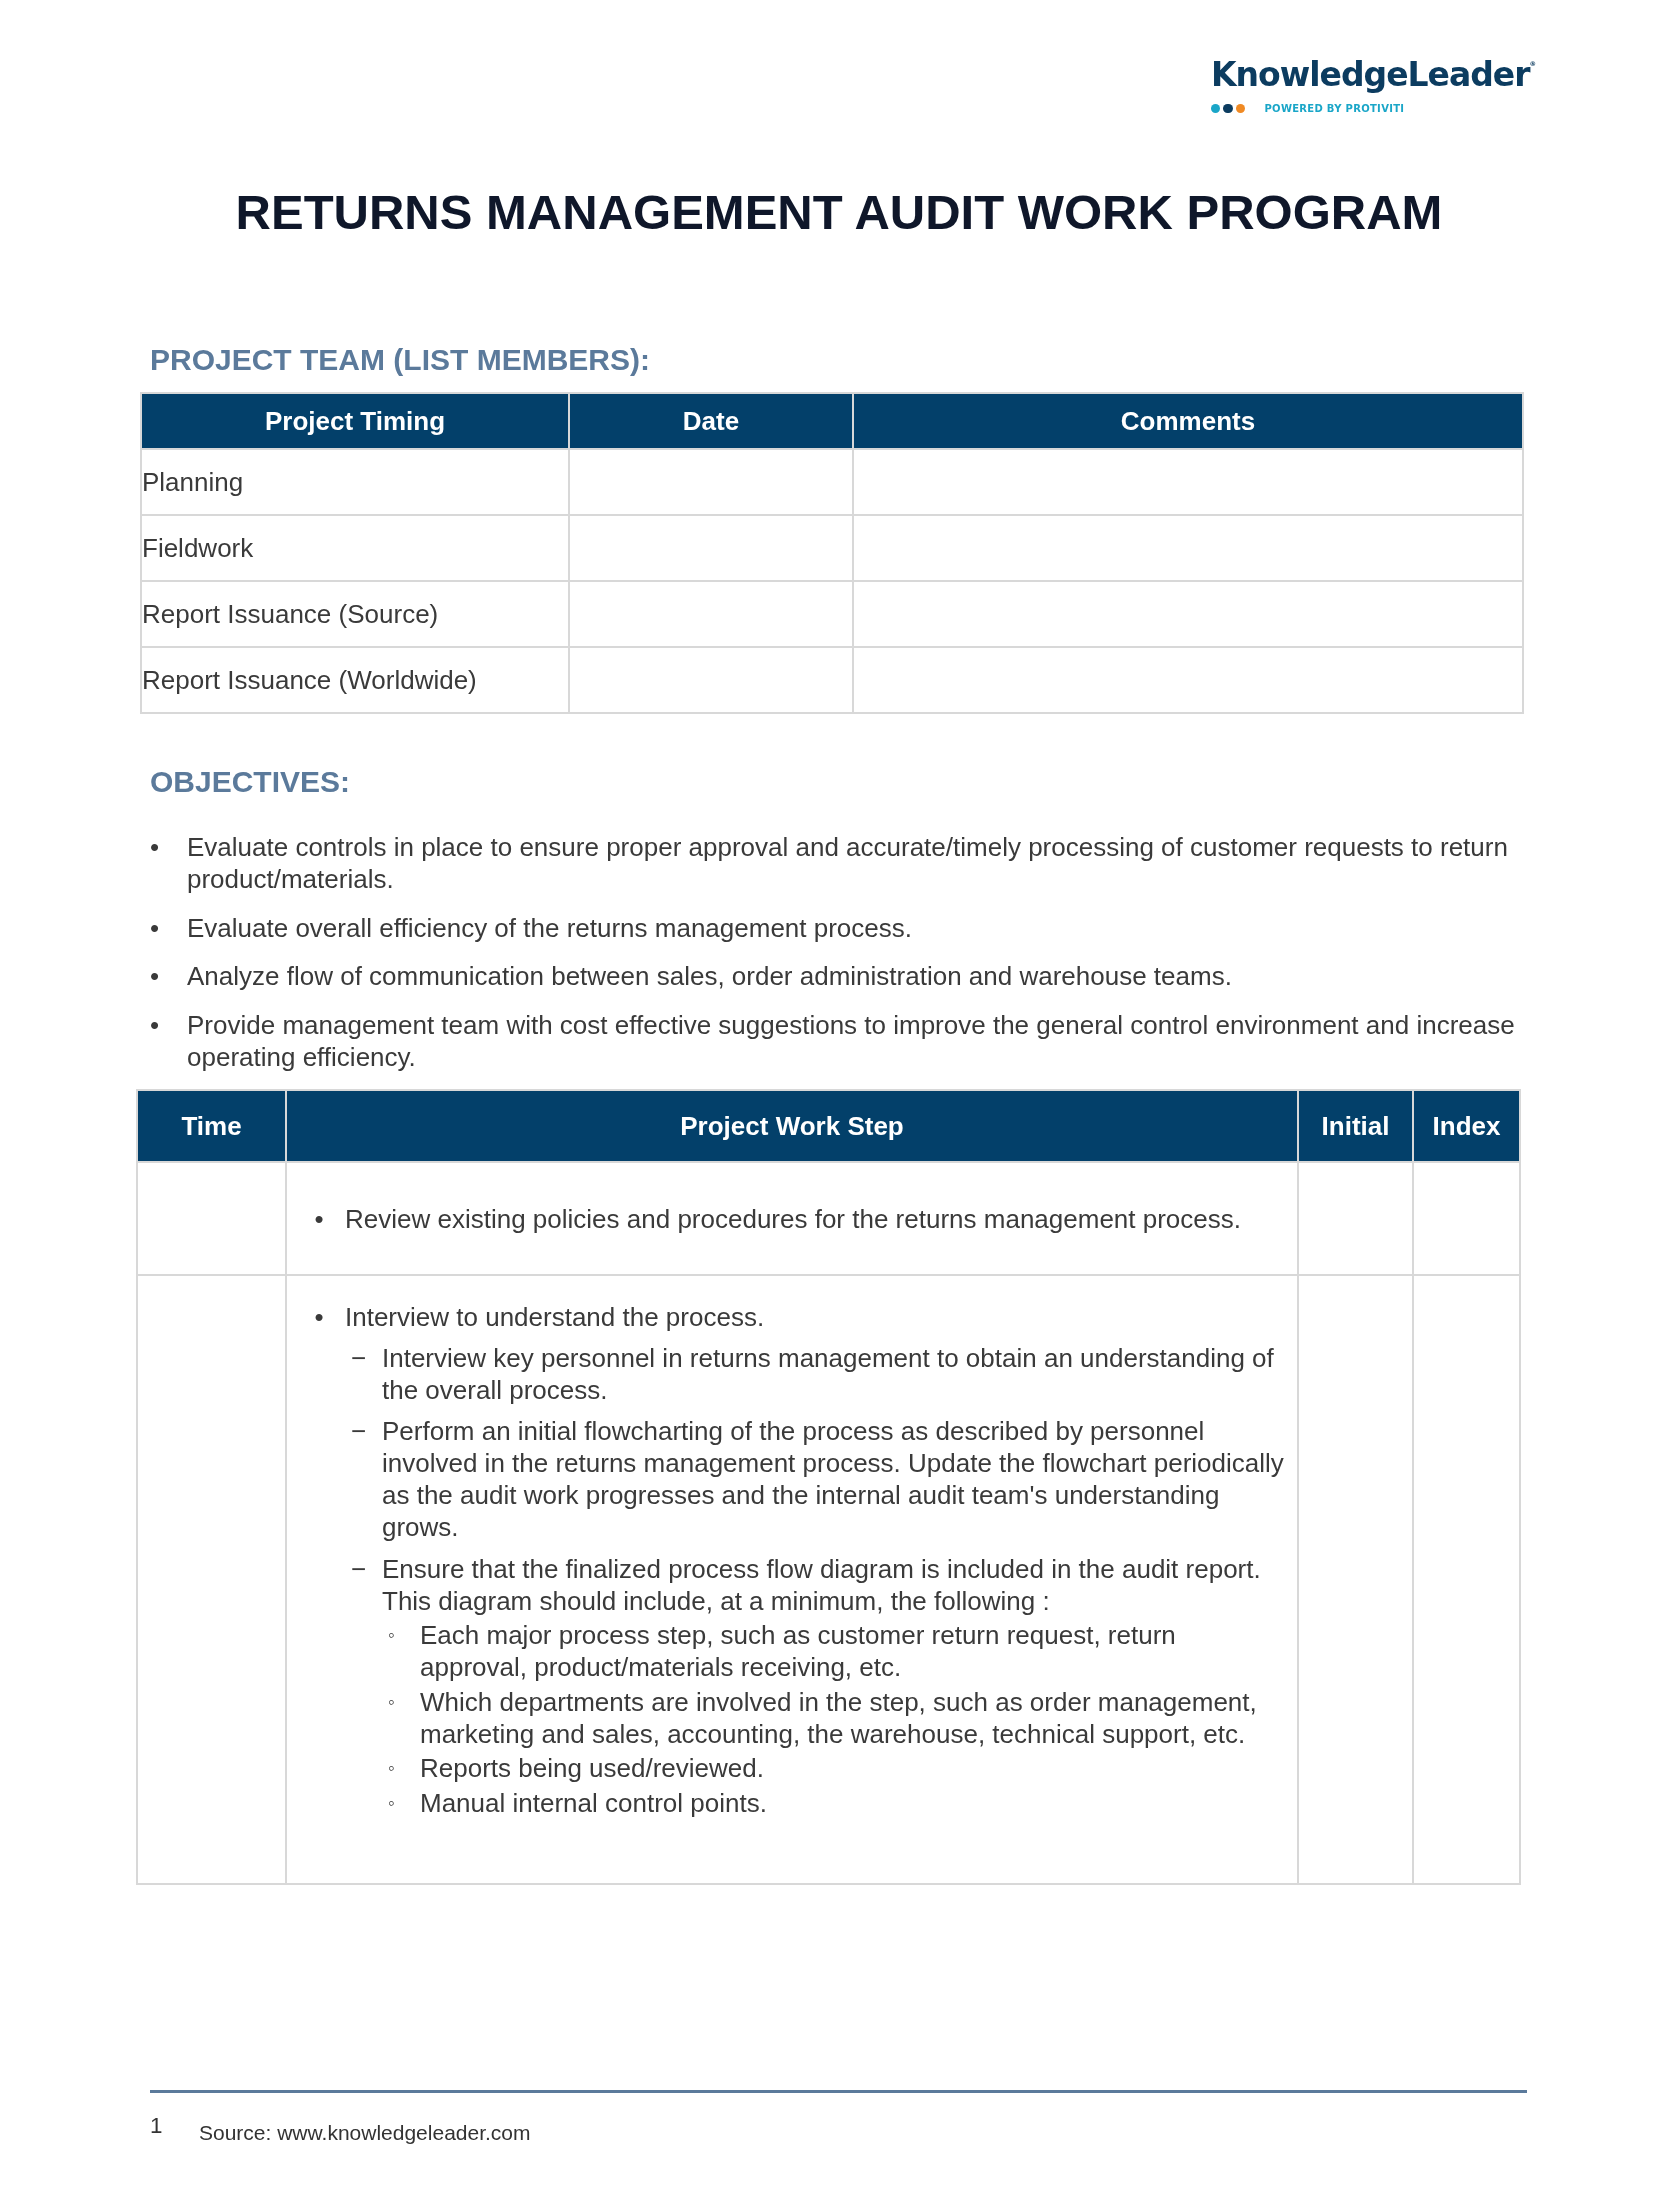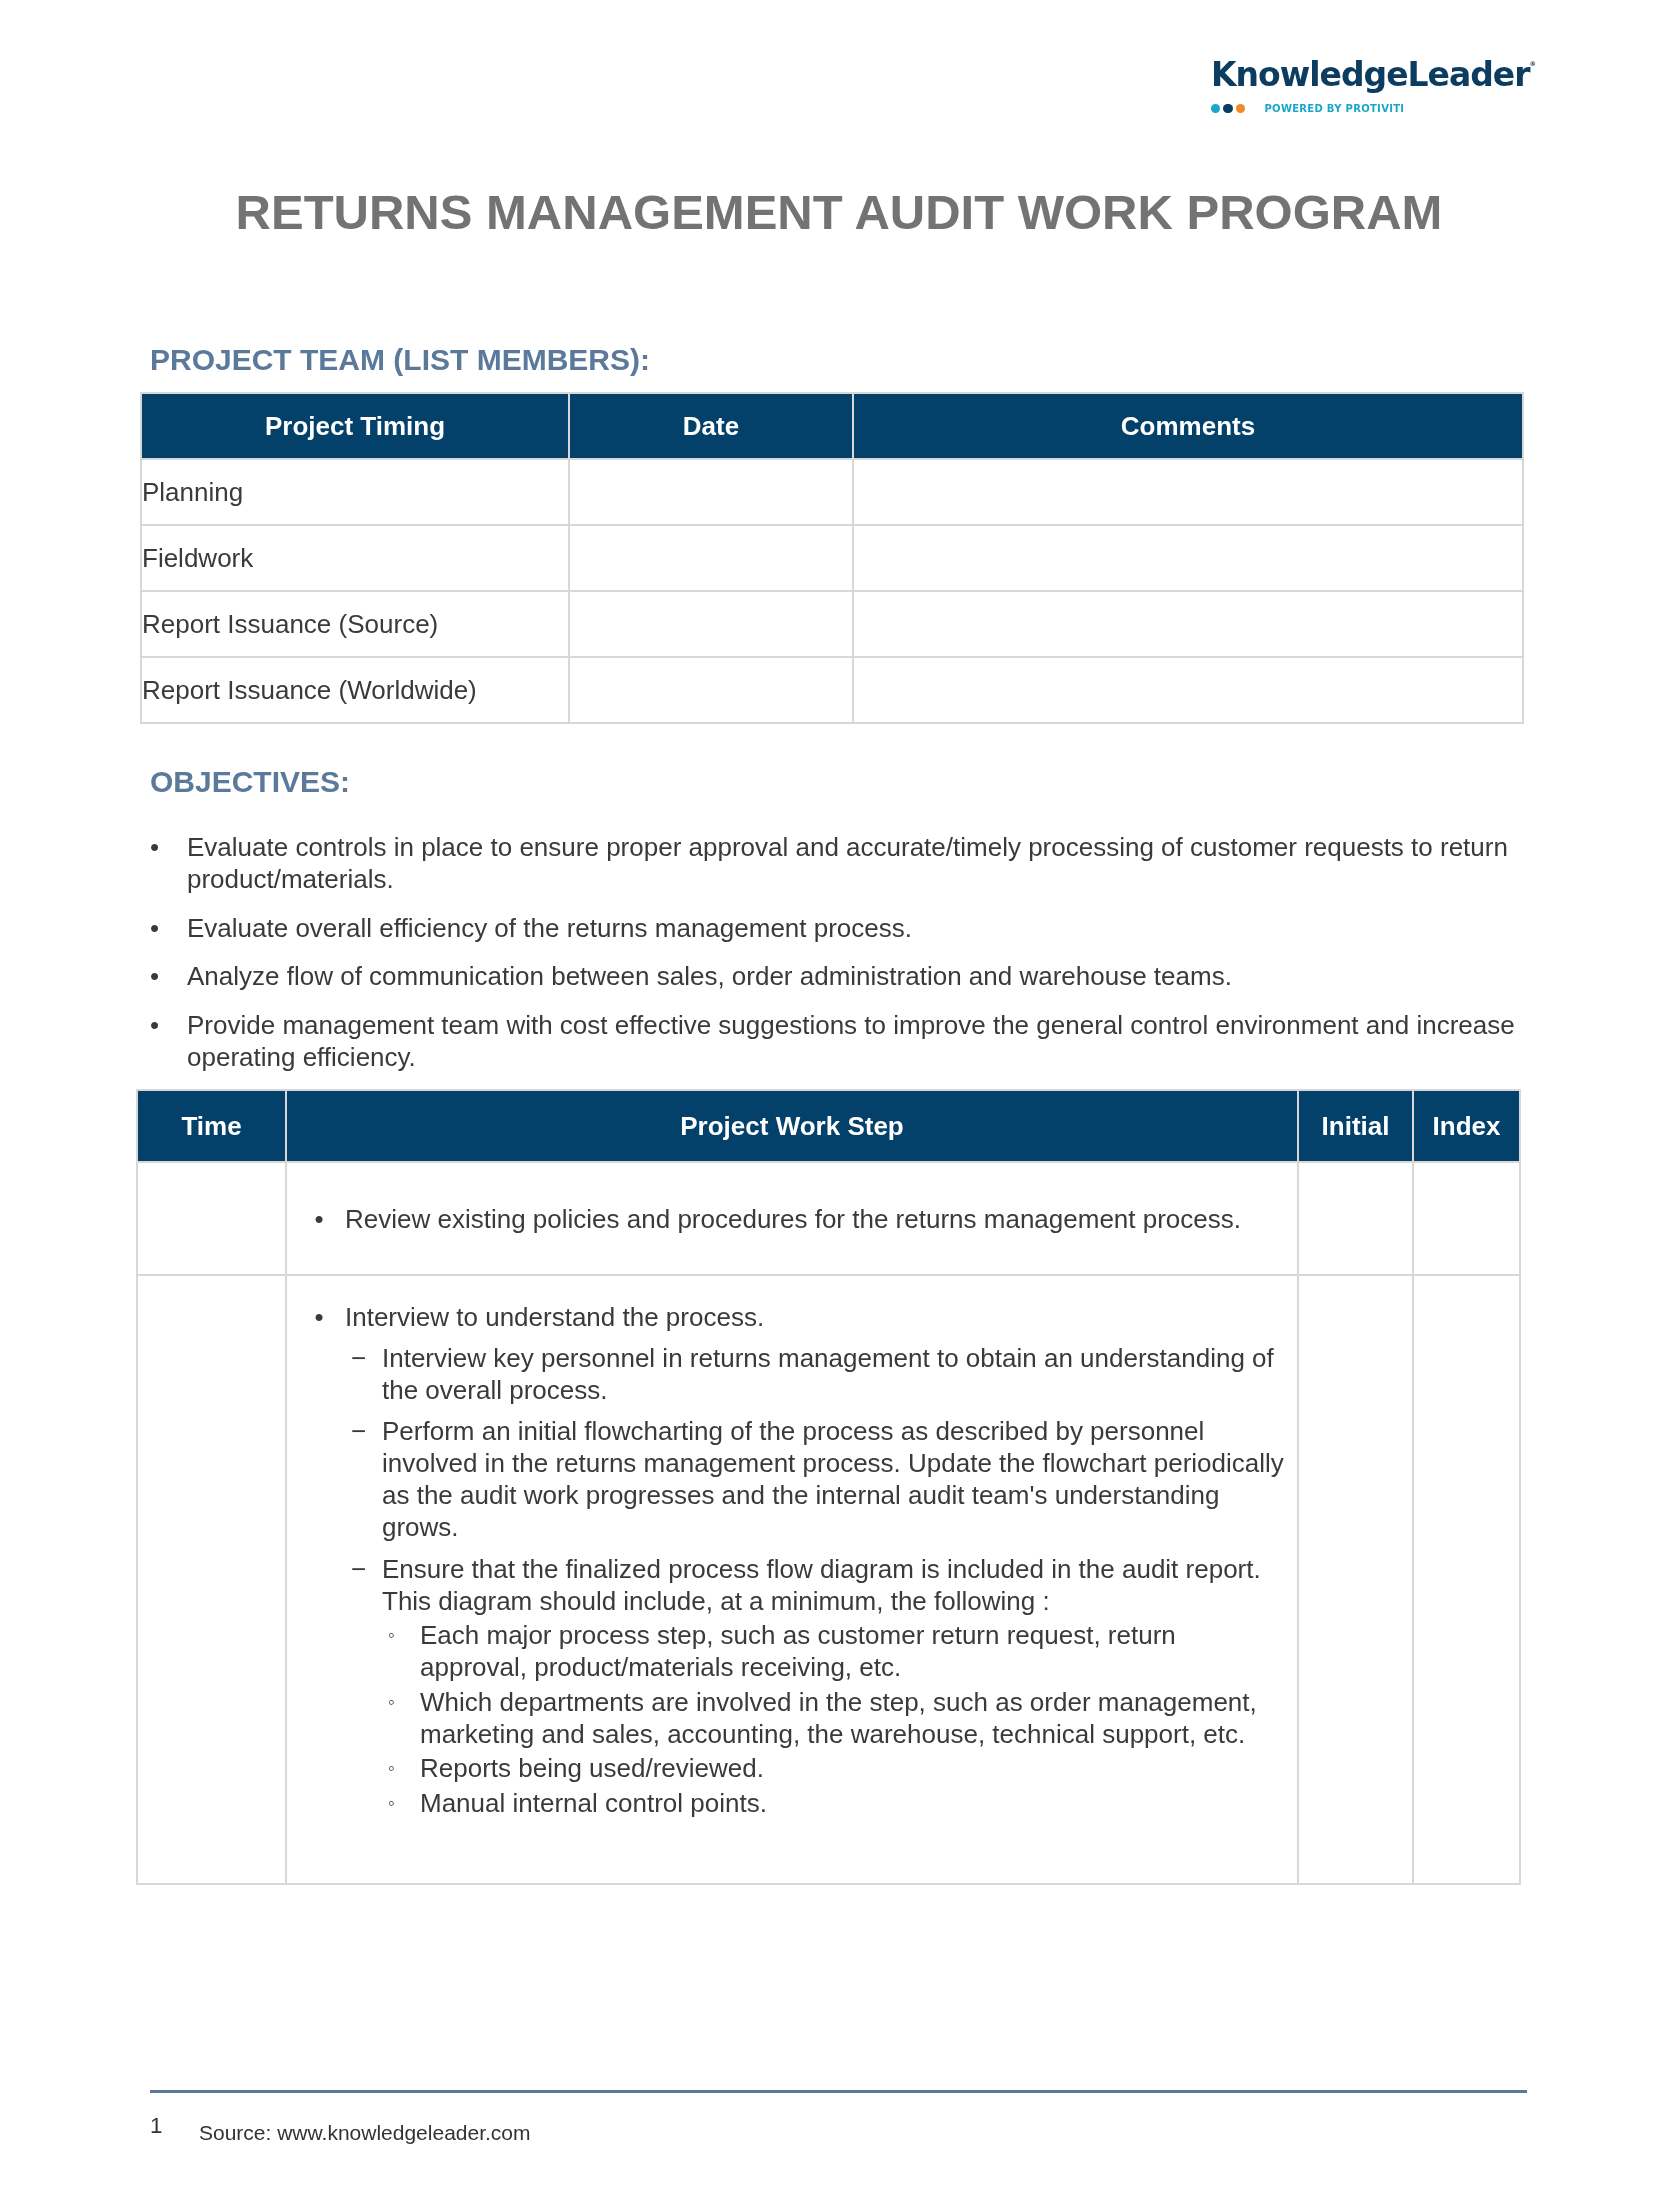--- a/index.html
+++ b/index.html
@@ -6,30 +6,30 @@
   html, body { width: 1678px; height: 2194px; background: #ffffff; }
   body { position: relative; font-family: "Liberation Sans", sans-serif; color: #3a3a3a; overflow: hidden; }
 
   .logo { position: absolute; left: 1211px; top: 58px; width: 316px; }
   .logo-word { font-family: "DejaVu Sans", sans-serif; font-weight: bold; font-size: 33px; color: #0c3c60; letter-spacing: -1px; line-height: 1; }
   .logo-word sup { font-size: 6.6px; vertical-align: 20px; letter-spacing: 0; }
   .logo-sub { margin-top: 12px; display: flex; align-items: center; }
   .dot { width: 9.2px; height: 9.2px; border-radius: 50%; display: inline-block; margin-right: 3.3px; }
   .logo-tag { margin-left: 16px; font-family: "DejaVu Sans", sans-serif; font-weight: bold; font-size: 10px; color: #1aa6c8; letter-spacing: 0.3px; }
 
-  .page-title { position: absolute; left: 0; width: 1678px; top: 184px; text-align: center; font-weight: bold; font-size: 49px; color: #737373; letter-spacing: 0px; }
+  .page-title { position: absolute; left: 0; width: 1678px; top: 184px; text-align: center; font-weight: bold; font-size: 49px; color: #0f172a; letter-spacing: 0px; }
 
   .section-heading { position: absolute; left: 150px; font-weight: bold; font-size: 30px; color: #5b7a9b; }
 
   table { position: absolute; border-collapse: collapse; table-layout: fixed; }
   th { background: #03406a; color: #ffffff; font-weight: bold; font-size: 26px; text-align: center; border: 2.6px solid #d8d8d8; }
   td { border: 2.6px solid #d8d8d8; font-size: 26px; color: #3a3a3a; vertical-align: middle; }
 
   .t1 { left: 140px; top: 392px; width: 1382px; }
-  .t1 th { height: 66px; }
+  .t1 th { height: 56px; }
   .t1 td { height: 66px; }
 
   .objectives { position: absolute; left: 150px; top: 831px; width: 1382px; list-style: none; }
   .objectives li { position: relative; padding-left: 37px; font-size: 26px; line-height: 32px; margin-bottom: 16.5px; }
   .objectives li .bul { position: absolute; left: 0; top: 0; }
 
   .t2 { left: 136px; top: 1089px; width: 1382px; }
   .t2 th { height: 72px; margin-top: 16px; }
   .step-cell { padding: 0 13px 0 13px; }
   .step-list { list-style: none; }

